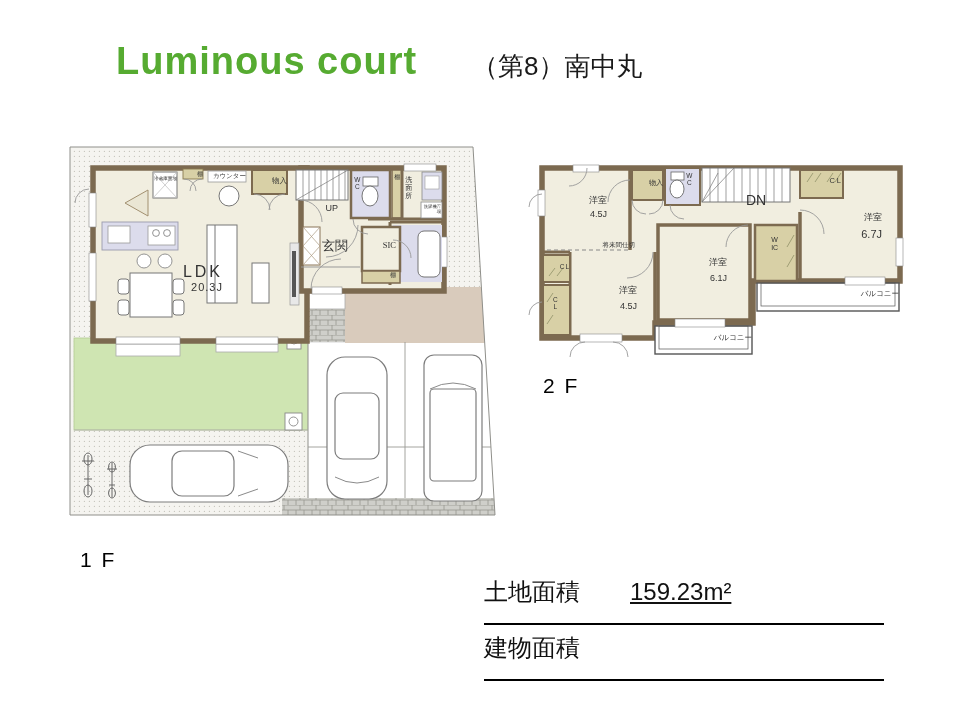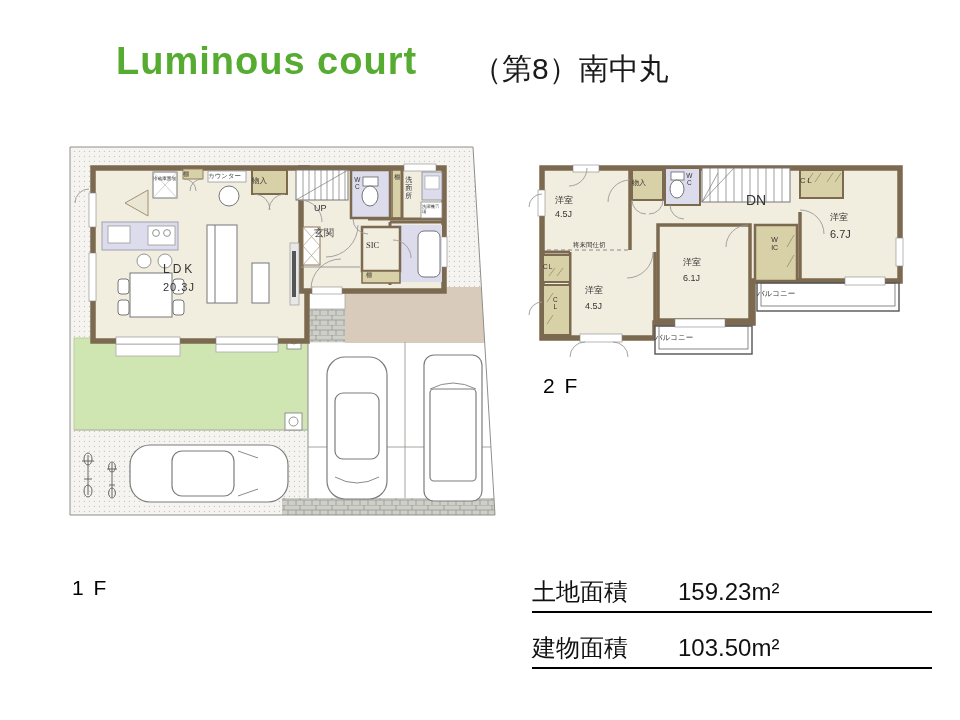--- a/index.html
+++ b/index.html
@@ -1,27 +1,27 @@
 <!DOCTYPE html>
 <html><head>
 <meta charset="utf-8">
 <style>
   html,body{margin:0;padding:0;background:#ffffff;}
   #canvas{position:relative;width:960px;height:720px;background:#ffffff;overflow:hidden;
           font-family:"Liberation Sans",sans-serif;color:#1a1a1a;}
   .lbl{position:absolute;color:#333;line-height:1.15;white-space:pre-line;text-align:right;}
-  .ctr{text-align:left;}
+  .ctr{text-align:right;}
   .vt{width:1.05em;word-break:break-all;line-height:1.12;text-align:center;}
   #title{left:116px;top:40px;font-size:38px;font-weight:bold;color:#56ab31;letter-spacing:1px;}
-  #subtitle{left:472px;top:52px;font-size:30px;color:#1a1a1a;}
+  #subtitle{left:472px;top:52px;font-size:26px;color:#1a1a1a;}
   .floorlabel{font-size:21px;color:#000000;letter-spacing:2px;}
-  .arearow{position:absolute;left:532px;width:400px;display:flex;align-items:baseline;
-           border-bottom:2px solid #000;padding-bottom:3px;font-size:24px;color:#111;}
+  .arearow{position:absolute;left:484px;width:400px;display:flex;align-items:baseline;
+           border-bottom:2px solid #000;padding-bottom:15px;font-size:24px;color:#111;}
   .arearow .a-label{width:146px;}
-  .arearow .a-value{width:126px;}
+  .arearow .a-value{width:126px;text-decoration:underline;}
   .plan{position:absolute;}
   .plan svg{position:absolute;left:0;top:0;}
 </style>
 </head>
 <body>
 
 <div id="canvas">
 
   <div id="title" class="lbl">Luminous court</div>
   <div id="subtitle" class="lbl">（第8）南中丸</div>
@@ -170,32 +170,32 @@
       <g fill="none" stroke="#666" stroke-width="1">
         <ellipse cx="20" cy="314" rx="4" ry="6"></ellipse>
           <ellipse cx="20" cy="346" rx="4" ry="6"></ellipse>
         <path d="M20 310V350M14 316H26M16 334H24"></path>
         <ellipse cx="44" cy="322" rx="3.4" ry="5"></ellipse>
           <ellipse cx="44" cy="348" rx="3.4" ry="5"></ellipse>
         <path d="M44 318V352M39 324H49M41 340H47"></path>
       </g>
     </svg>
 
-    <div class="lbl ctr" style="left:95px;top:118px;width:60px;font-size:12px;letter-spacing:3px;">LDK</div>
+    <div class="lbl ctr" style="left:95px;top:118px;width:60px;font-size:16px;letter-spacing:3px;">LDK</div>
     <div class="lbl ctr" style="left:95px;top:136px;width:60px;font-size:11px;letter-spacing:1px;">20.3J</div>
     <div class="lbl ctr" style="left:140px;top:27px;width:38px;font-size:6.5px;">カウンター</div>
     <div class="lbl ctr" style="left:115px;top:26px;width:20px;font-size:6px;">棚</div>
     <div class="lbl ctr" style="left:184px;top:32px;width:35px;font-size:7.5px;">物入</div>
     <div class="lbl ctr" style="left:85px;top:31px;width:24px;font-size:4.6px;">冷蔵庫置場</div>
     <div class="lbl ctr" style="left:246px;top:58px;width:24px;font-size:9px;">UP</div>
     <div class="lbl vt" style="left:286px;top:31px;font-size:6.5px;">WC</div>
     <div class="lbl vt" style="left:326px;top:29px;font-size:6px;">棚</div>
     <div class="lbl vt" style="left:337px;top:31px;font-size:7px;">洗面所</div>
     <div class="lbl ctr" style="left:354px;top:60px;width:19px;font-size:4.3px;">洗濯機置場</div>
-    <div class="lbl ctr" style="left:246px;top:82px;width:34px;font-size:10px;">玄関</div>
+    <div class="lbl ctr" style="left:246px;top:94px;width:34px;font-size:13px;">玄関</div>
     <div class="lbl ctr" style="left:298px;top:96px;width:30px;font-size:8.5px;font-family:Liberation Serif, serif;">SIC</div>
     <div class="lbl ctr" style="left:298px;top:127px;width:30px;font-size:6px;">棚</div>
   </div>
 
   <div class="plan" style="left:525px;top:152px;width:395px;height:215px;">
     <svg width="395" height="215" viewBox="0 0 395 215">
 
       <polygon points="17,16 375,16 375,129 228,129 228,171 130,171 130,186 17,186" fill="#f1eee0" stroke="#7c6a50" stroke-width="5.5"></polygon>
 
       <g fill="#fff" stroke="#555">
@@ -276,25 +276,24 @@
     <div class="lbl ctr" style="left:158px;top:121px;width:44px;font-size:9px;">6.1J</div>
     <div class="lbl ctr" style="left:60px;top:133px;width:52px;font-size:9px;">洋室</div>
     <div class="lbl ctr" style="left:60px;top:149px;width:52px;font-size:9px;">4.5J</div>
     <div class="lbl ctr" style="left:48px;top:89px;width:62px;font-size:6.5px;">将来間仕切</div>
     <div class="lbl ctr" style="left:18px;top:111px;width:27px;font-size:6.5px;letter-spacing:1px;">CL</div>
     <div class="lbl vt" style="left:27px;top:144px;font-size:6.5px;">CL</div>
     <div class="lbl ctr" style="left:130px;top:182px;width:97px;font-size:7.5px;">バルコニー</div>
     <div class="lbl ctr" style="left:232px;top:138px;width:142px;font-size:7.5px;">バルコニー</div>
   </div>
 
-  <div class="lbl floorlabel" style="left:72px;top:548px;margin-top:28px;">1 F</div>
+  <div class="lbl floorlabel" style="left:80px;top:548px;">1 F</div>
   <div class="lbl floorlabel" style="left:543px;top:374px;">2 F</div>
 
   <div class="arearow" style="top:576px;">
     <span class="a-label">土地面積</span>
     <span class="a-value">159.23m²</span>
   </div>
   <div class="arearow" style="top:632px;">
     <span class="a-label">建物面積</span>
-    <span class="a-value">103.50m²</span>
   </div>
 
 </div>
 
 </body></html>

